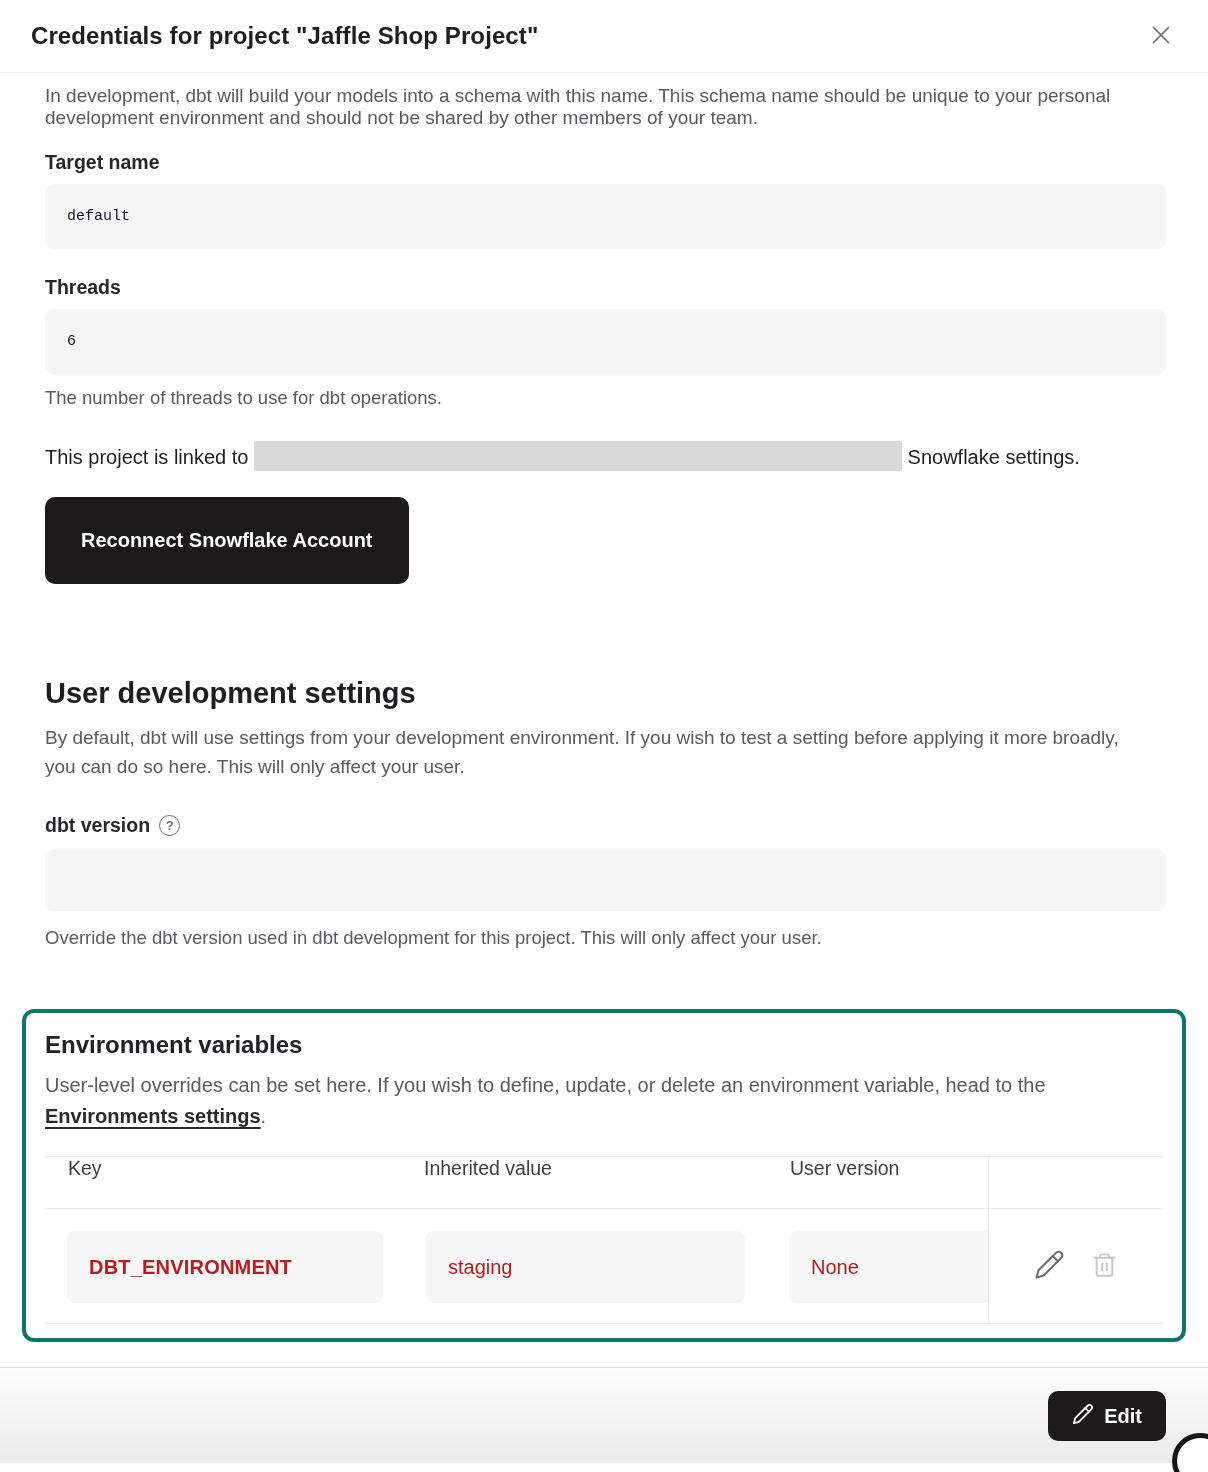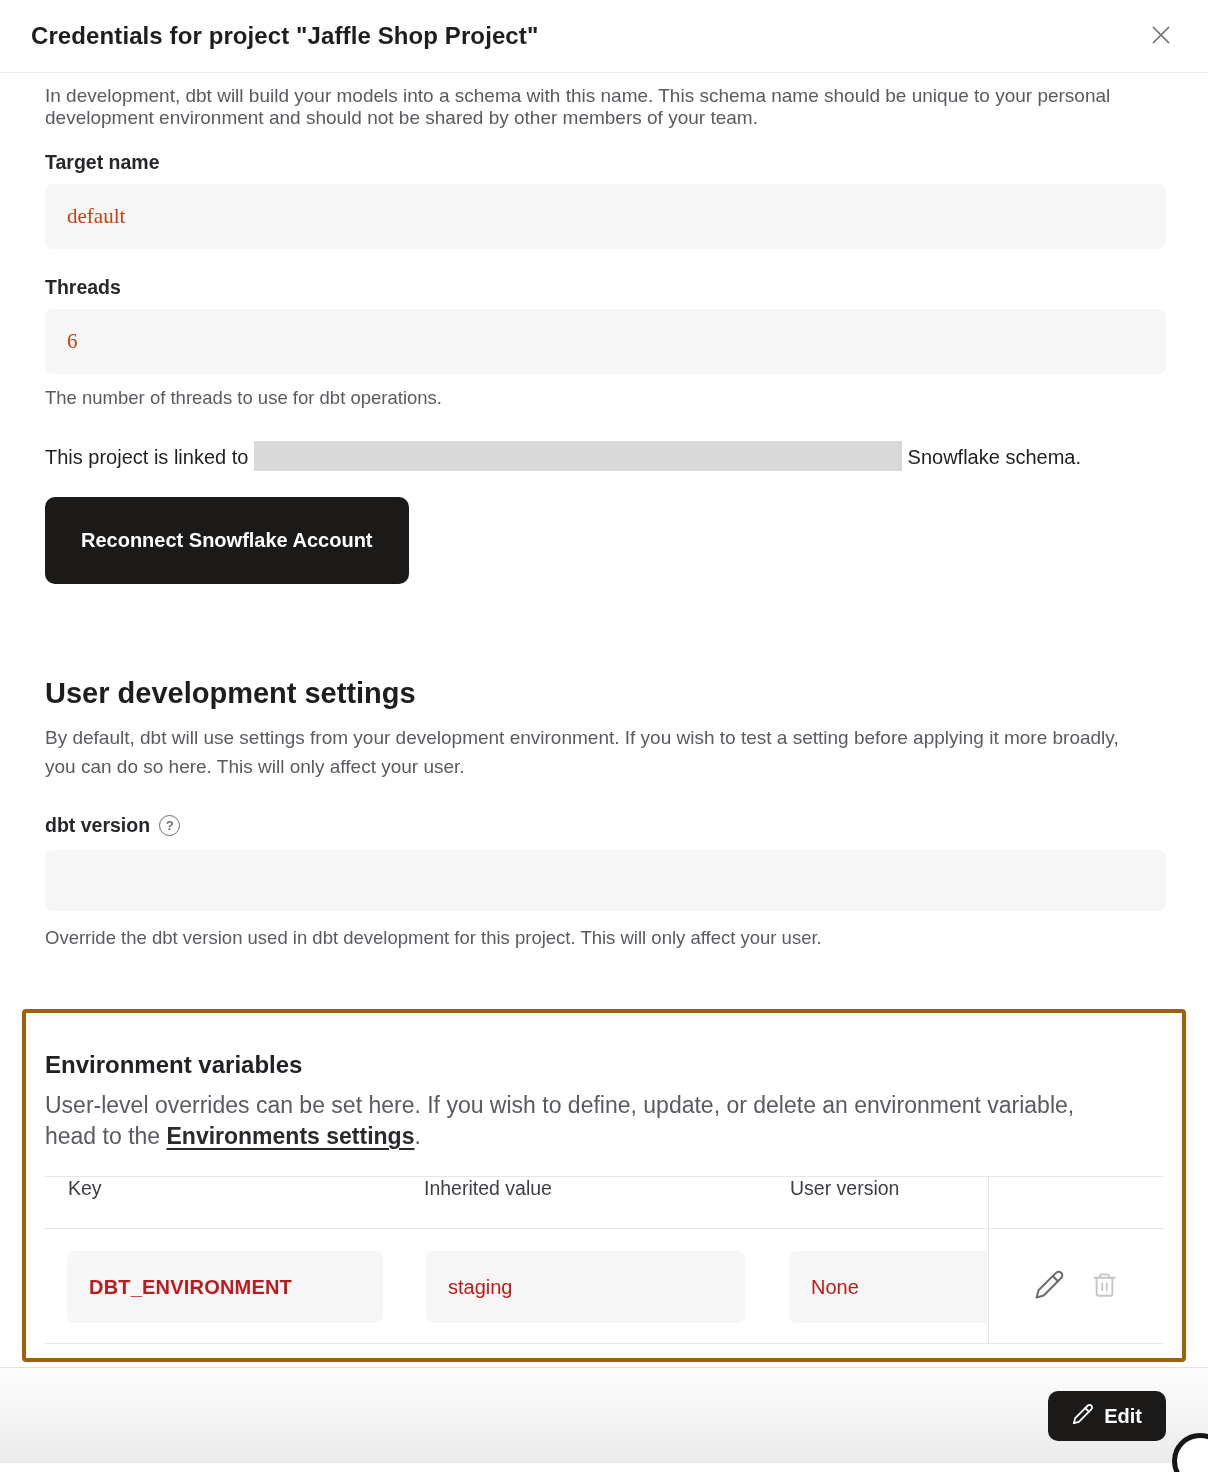--- a/index.html
+++ b/index.html
@@ -24,22 +24,22 @@
 
   
   .modal-body { padding: 0 42px 0 45px; }
   .intro { margin-top: 12px; font-size: 19px; line-height: 22px; color: #5a5a60; }
 
   .field-label { display: block; margin-top: 22px; font-size: 19.5px; font-weight: 700; color: #27272b; }
   .field-label.threads { margin-top: 27px; }
   .text-input {
     display: block; width: 100%; height: 65px; margin-top: 10px;
     background: #f6f6f6; border: none; border-radius: 8px;
-    padding: 0 22px; font-size: 21px; color: #c2410c;
-    font-family: Liberation Serif, serif; outline: none;
+    padding: 0 22px; font-size: 15px; color: #0f172a;
+    font-family: Liberation Mono, monospace; outline: none;
   }
   .helper { margin-top: 13px; font-size: 18.5px; color: #5a5a60; }
 
   .linked-line { margin-top: 30px; font-size: 20px; line-height: 36px; color: #1f1f22; max-width: 1060px; }
   .redaction { display: inline-block; width: 648px; height: 30px; background: #d9d9d9; vertical-align: -7px; border-radius: 1px; }
 
   .btn-dark {
     display: inline-flex; align-items: center; gap: 10px;
     background: #1b1a19; color: #fff; border: none; border-radius: 10px;
     font-family: "Liberation Sans", sans-serif; font-weight: 700; cursor: pointer;
@@ -55,26 +55,26 @@
     width: 21px; height: 21px; border: 1.6px solid #6d6d72; border-radius: 50%;
     display: inline-flex; align-items: center; justify-content: center;
     font-size: 13px; font-weight: 700; color: #6d6d72; cursor: pointer;
   }
   .dbt-version-input { height: 61px; margin-top: 13px; }
   .helper-dbt { margin-top: 16px; }
 
   
   .env-box {
     margin: 60px -20px 0 -23px;
-    border: 4px solid #a16207;
-    padding: 38px 19px 14px 19px;
-    border-radius: 4px;
+    border: 4px solid #0f766e;
+    padding: 18px 19px 14px 19px;
+    border-radius: 12px;
   }
   .h3 { font-size: 24px; font-weight: 700; color: #222226; }
-  .env-desc { margin-top: 11px; font-size: 23px; line-height: 31px; color: #5a5a60; max-width: 1075px; }
+  .env-desc { margin-top: 11px; font-size: 20px; line-height: 31px; color: #5a5a60; max-width: 1075px; }
   .env-link { color: #2a2a2e; font-weight: 700; text-decoration: underline; text-underline-offset: 4px; cursor: pointer; }
 
   .env-table { margin-top: 24px; width: 100%; border-top: 1px solid #e7e7e7; }
   .t-head { display: flex; height: 52px; align-items: flex-start; border-bottom: 1px solid #e7e7e7; }
   .t-row  { display: flex; height: 115px; border-bottom: 1px solid #e7e7e7; }
   .col-key { width: 356px; }
   .col-inh { width: 366px; }
   .col-ovr { width: 221px; }
   .col-act { flex: 1; border-left: 1px solid #e7e7e7; }
   .t-head > div { padding-left: 23px; font-size: 19.5px; color: #3e3e44; }
@@ -129,21 +129,21 @@
 
     <label class="field-label">Target name</label>
     <input class="text-input" type="text" value="default" style="">
 
     <label class="field-label threads">Threads</label>
     <input class="text-input" type="text" value="6" style="">
     <p class="helper">The number of threads to use for dbt operations.</p>
 
     <p class="linked-line"><span>This project is linked to</span>
       <span class="redaction"></span>
-      <span>Snowflake schema.</span></p>
+      <span>Snowflake settings.</span></p>
 
     <button class="btn-dark reconnect-btn">
       <span>Reconnect Snowflake Account</span>
     </button>
 
     <h2 class="h2">User development settings</h2>
     <p class="section-desc">By default, dbt will use settings from your development environment. If you wish to test a setting before applying it more broadly, you can do so here. This will only affect your user.</p>
 
     <div class="label-row">
       <label class="field-label">dbt version</label>

